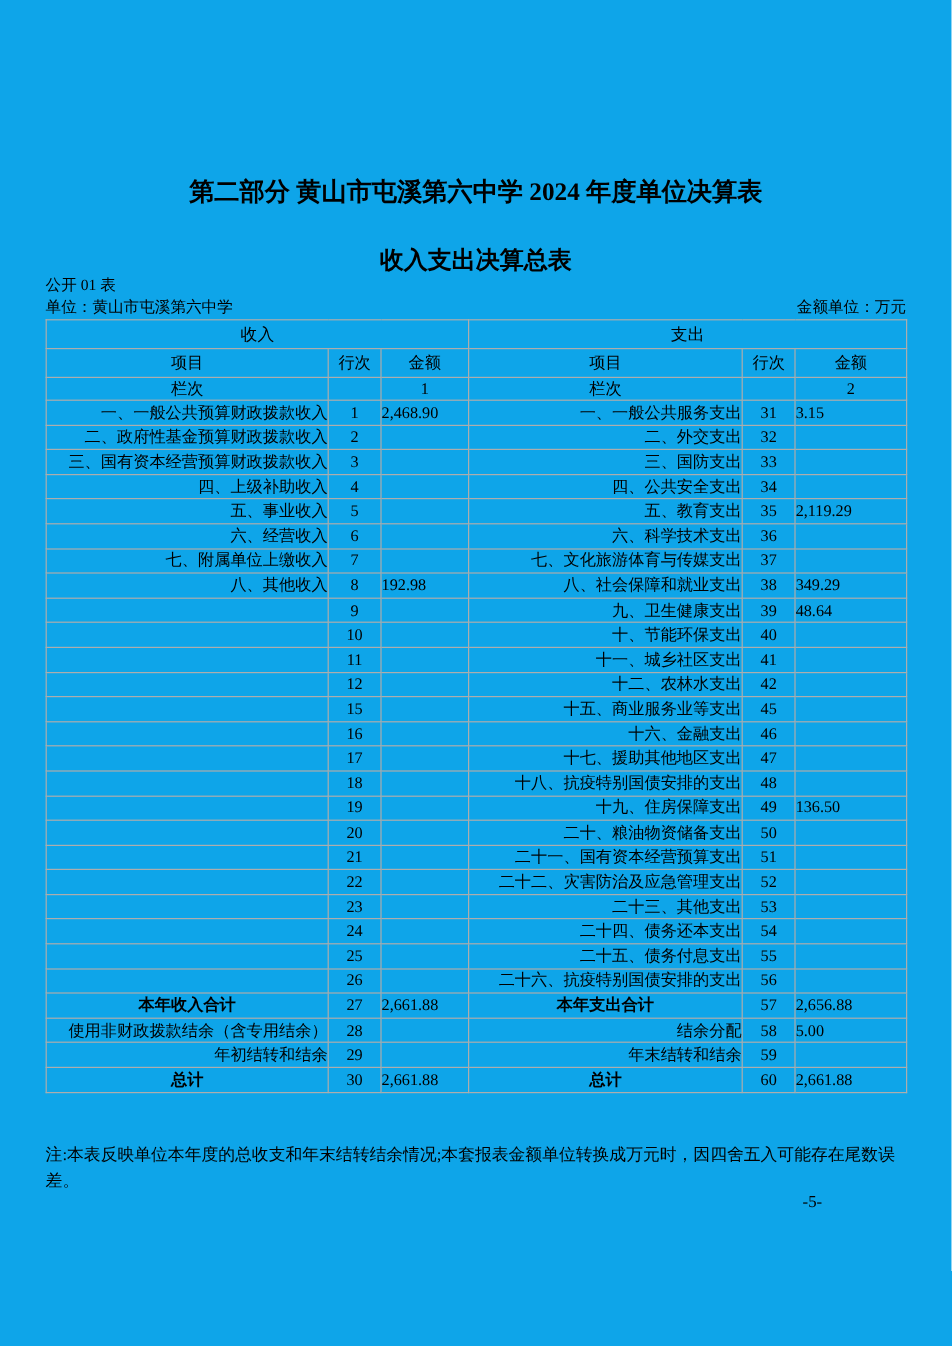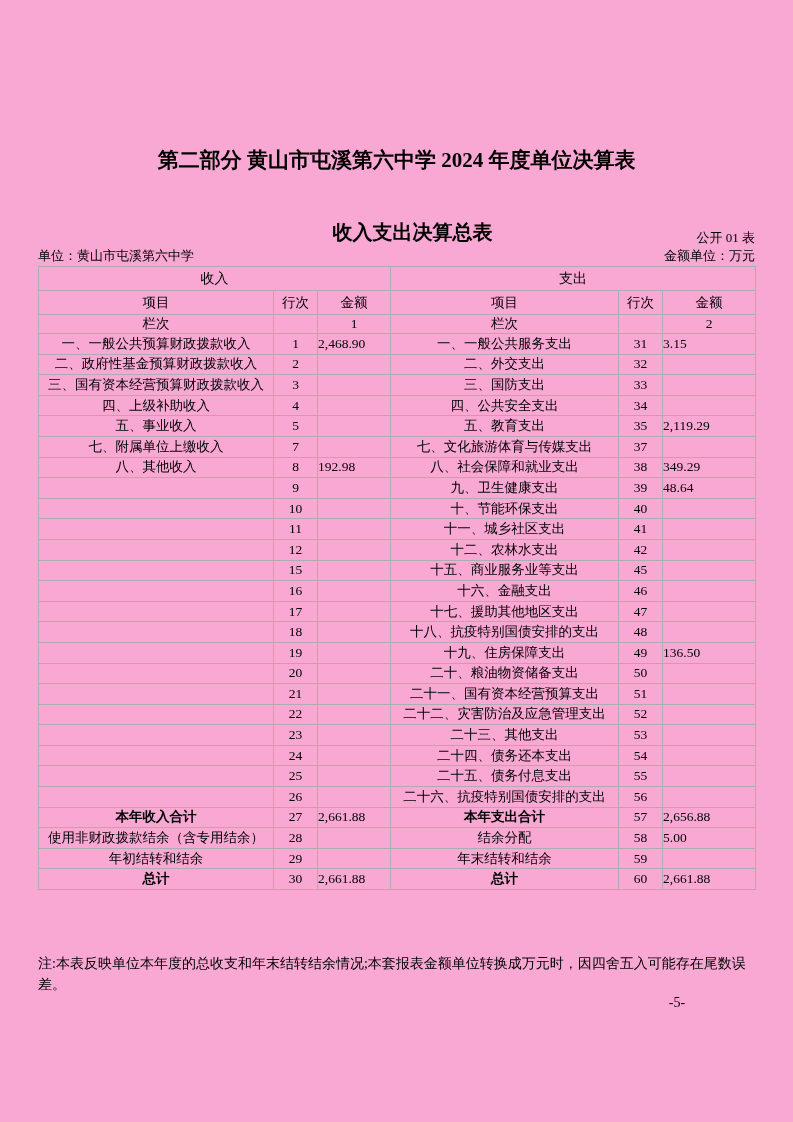--- a/index.html
+++ b/index.html
@@ -1,58 +1,58 @@
 <!DOCTYPE html>
 <html><head>
 <meta charset="utf-8">
 <style>
   html,body{margin:0;padding:0;background:#ffffff;}
   .page{
     position:relative;
     width:793px;height:1122px;
-    background:#f9a8d4;
+    background:#0ea5e9;
     font-family:"Liberation Serif","DejaVu Serif",serif;
     color:#000;
     overflow:hidden;
   }
   .content{position:absolute;left:38px;top:0;width:717px;}
   .title{
     position:absolute;left:0;top:146px;width:717px;
     text-align:center;font-size:21px;font-weight:bold;
     margin:0;white-space:nowrap;
   }
   .subtitle{
     position:absolute;left:0;top:203px;width:717px;
     text-align:center;font-size:20px;font-weight:bold;
-    margin:16px;
+    margin:0;
   }
   .form-code{
     position:absolute;left:0;top:229px;width:717px;
-    text-align:right;font-size:13px;
+    text-align:left;font-size:13px;
   }
   .meta-row{
     position:absolute;left:0;top:247px;width:717px;
     display:flex;justify-content:space-between;font-size:13px;
   }
   table.grid{
     position:absolute;left:0;top:266px;width:717px;
     border-collapse:collapse;table-layout:fixed;
     font-size:13.5px;
   }
   table.grid th,table.grid td{
     border:1px solid #adadad;
     padding:0;
     font-weight:normal;
     overflow:hidden;white-space:nowrap;
   }
   tr.section-row th{height:23px;text-align:center;font-size:14px;font-family:Liberation Serif, serif;}
   tr.colhead-row th{height:23px;text-align:center;}
   tr.lanci-row td{height:18px;text-align:center;}
   tbody.rows td{height:19.6px;}
-  td.item{text-align:center;padding-left:5px;}
+  td.item{text-align:right;padding-left:5px;}
   td.rowno{text-align:center;}
   td.amount{text-align:left;padding-right:8px;}
   td.item.total{text-align:center;padding-left:0;font-weight:bold;}
   .note{
     position:absolute;left:0;top:953px;width:717px;
     font-size:14px;line-height:21px;margin:0;
     text-align:left;
   }
   .pagenum{
     position:absolute;left:579px;top:995px;width:120px;
@@ -145,20 +145,28 @@
 
   <tr>
     <td class="item">五、事业收入</td>
     <td class="rowno">5</td>
     <td class="amount"></td>
     <td class="item">五、教育支出</td>
     <td class="rowno">35</td>
     <td class="amount">2,119.29</td>
   </tr>
 
+  <tr>
+    <td class="item">六、经营收入</td>
+    <td class="rowno">6</td>
+    <td class="amount"></td>
+    <td class="item">六、科学技术支出</td>
+    <td class="rowno">36</td>
+    <td class="amount"></td>
+  </tr>
 
   <tr>
     <td class="item">七、附属单位上缴收入</td>
     <td class="rowno">7</td>
     <td class="amount"></td>
     <td class="item">七、文化旅游体育与传媒支出</td>
     <td class="rowno">37</td>
     <td class="amount"></td>
   </tr>
 

